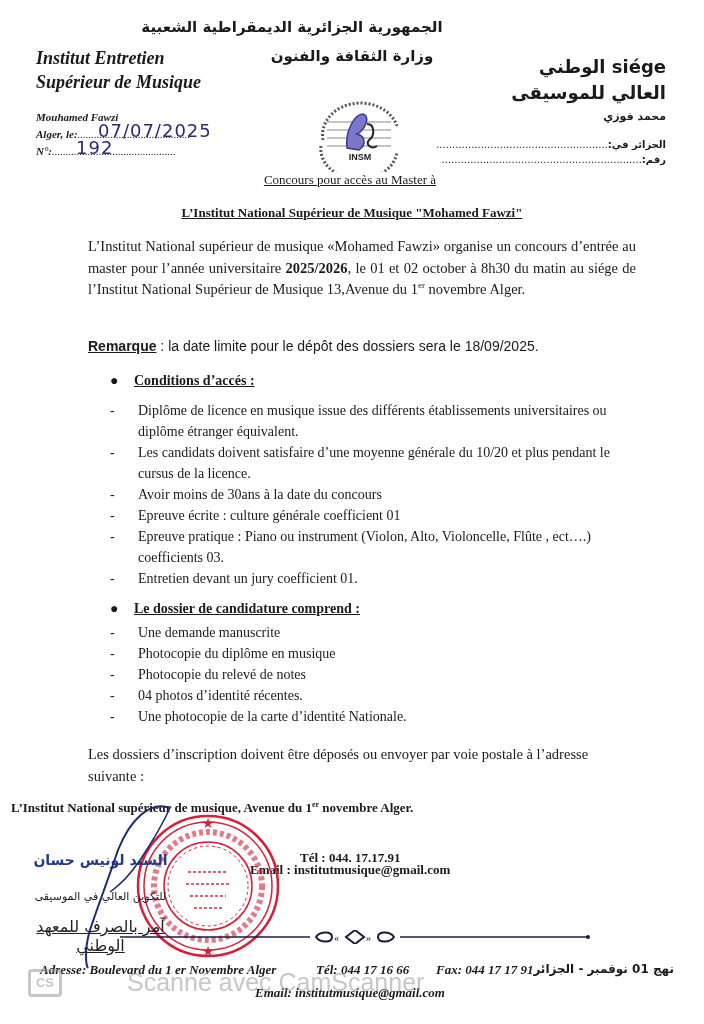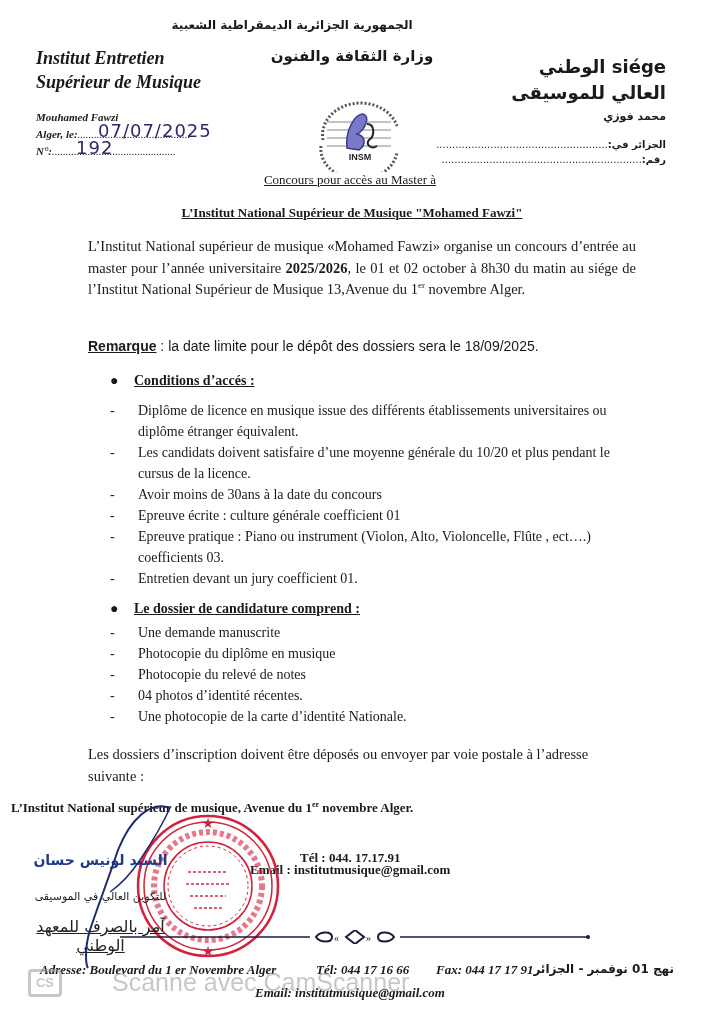--- a/index.html
+++ b/index.html
@@ -5,21 +5,21 @@
   html, body { margin:0; padding:0; }
   body {
     width:704px; height:1024px; overflow:hidden; position:relative;
     background:#ffffff; color:#1a1a1a;
     font-family: "Liberation Serif", "DejaVu Serif", serif;
   }
   .abs { position:absolute; }
   .ar { font-family: "DejaVu Sans", sans-serif; direction:rtl; font-weight:bold; }
 
   
-  .hdr-ar-title { top:18px; left:0; width:584px; text-align:center; font-size:12px; }
+  .hdr-ar-title { top:18px; left:0; width:584px; text-align:center; font-size:15px; }
   .hdr-ar-ministry { top:47px; left:0; width:704px; text-align:center; font-size:15px; }
   .hdr-left-1 { top:48px; left:36px; font-size:18px; font-weight:bold; font-style:italic; }
   .hdr-left-2 { top:72px; left:36px; font-size:18px; font-weight:bold; font-style:italic; }
   .hdr-left-3 { top:111px; left:36px; font-size:11px; font-weight:bold; font-style:italic; }
   .hdr-left-date { top:128px; left:36px; font-size:11px; font-weight:bold; font-style:italic; white-space:nowrap; }
   .hdr-left-num { top:145px; left:36px; font-size:11px; font-weight:bold; font-style:italic; white-space:nowrap; }
   .dots { letter-spacing:0px; font-weight:normal; }
   .handw {
     font-family: "DejaVu Sans", sans-serif; font-style:normal; font-weight:normal;
     color:#2a2a6e; font-size:18px; position:absolute; letter-spacing:1px;
@@ -70,21 +70,21 @@
   .foot-addr { top:962px; left:40px; font-size:13px; font-weight:bold; font-style:italic; white-space:nowrap; }
   .foot-tel { top:962px; left:316px; font-size:13px; font-weight:bold; font-style:italic; white-space:nowrap; }
   .foot-fax { top:962px; left:436px; font-size:13px; font-weight:bold; font-style:italic; white-space:nowrap; }
   .foot-ar { top:962px; right:30px; font-size:12px; font-style:normal; white-space:nowrap; }
   .foot-email { top:985px; left:255px; font-size:13px; font-weight:bold; font-style:italic; white-space:nowrap; }
 
   .watermark { top:968px; left:28px; display:flex; align-items:center; opacity:0.55; pointer-events:none; }
   .cs-box {
     width:28px; height:22px; border:3px solid #9a9a9a; border-radius:4px;
     color:#9a9a9a; font-family:"Liberation Sans", sans-serif; font-weight:bold;
-    font-size:13px; line-height:22px; text-align:center; margin-right:8px;
+    font-size:13px; line-height:22px; text-align:center; margin-right:23px;
   }
   .wm-text { font-family:"Liberation Sans", sans-serif; font-size:25px; color:#9a9a9a;margin-left:42px; }
 </style>
 </head>
 <body>
 
 <div class="abs ar hdr-ar-title">الجمهورية الجزائرية الديمقراطية الشعبية</div>
 <div class="abs ar hdr-ar-ministry">وزارة الثقافة والفنون</div>
 
 <div class="abs hdr-left-1">Institut Entretien</div>

